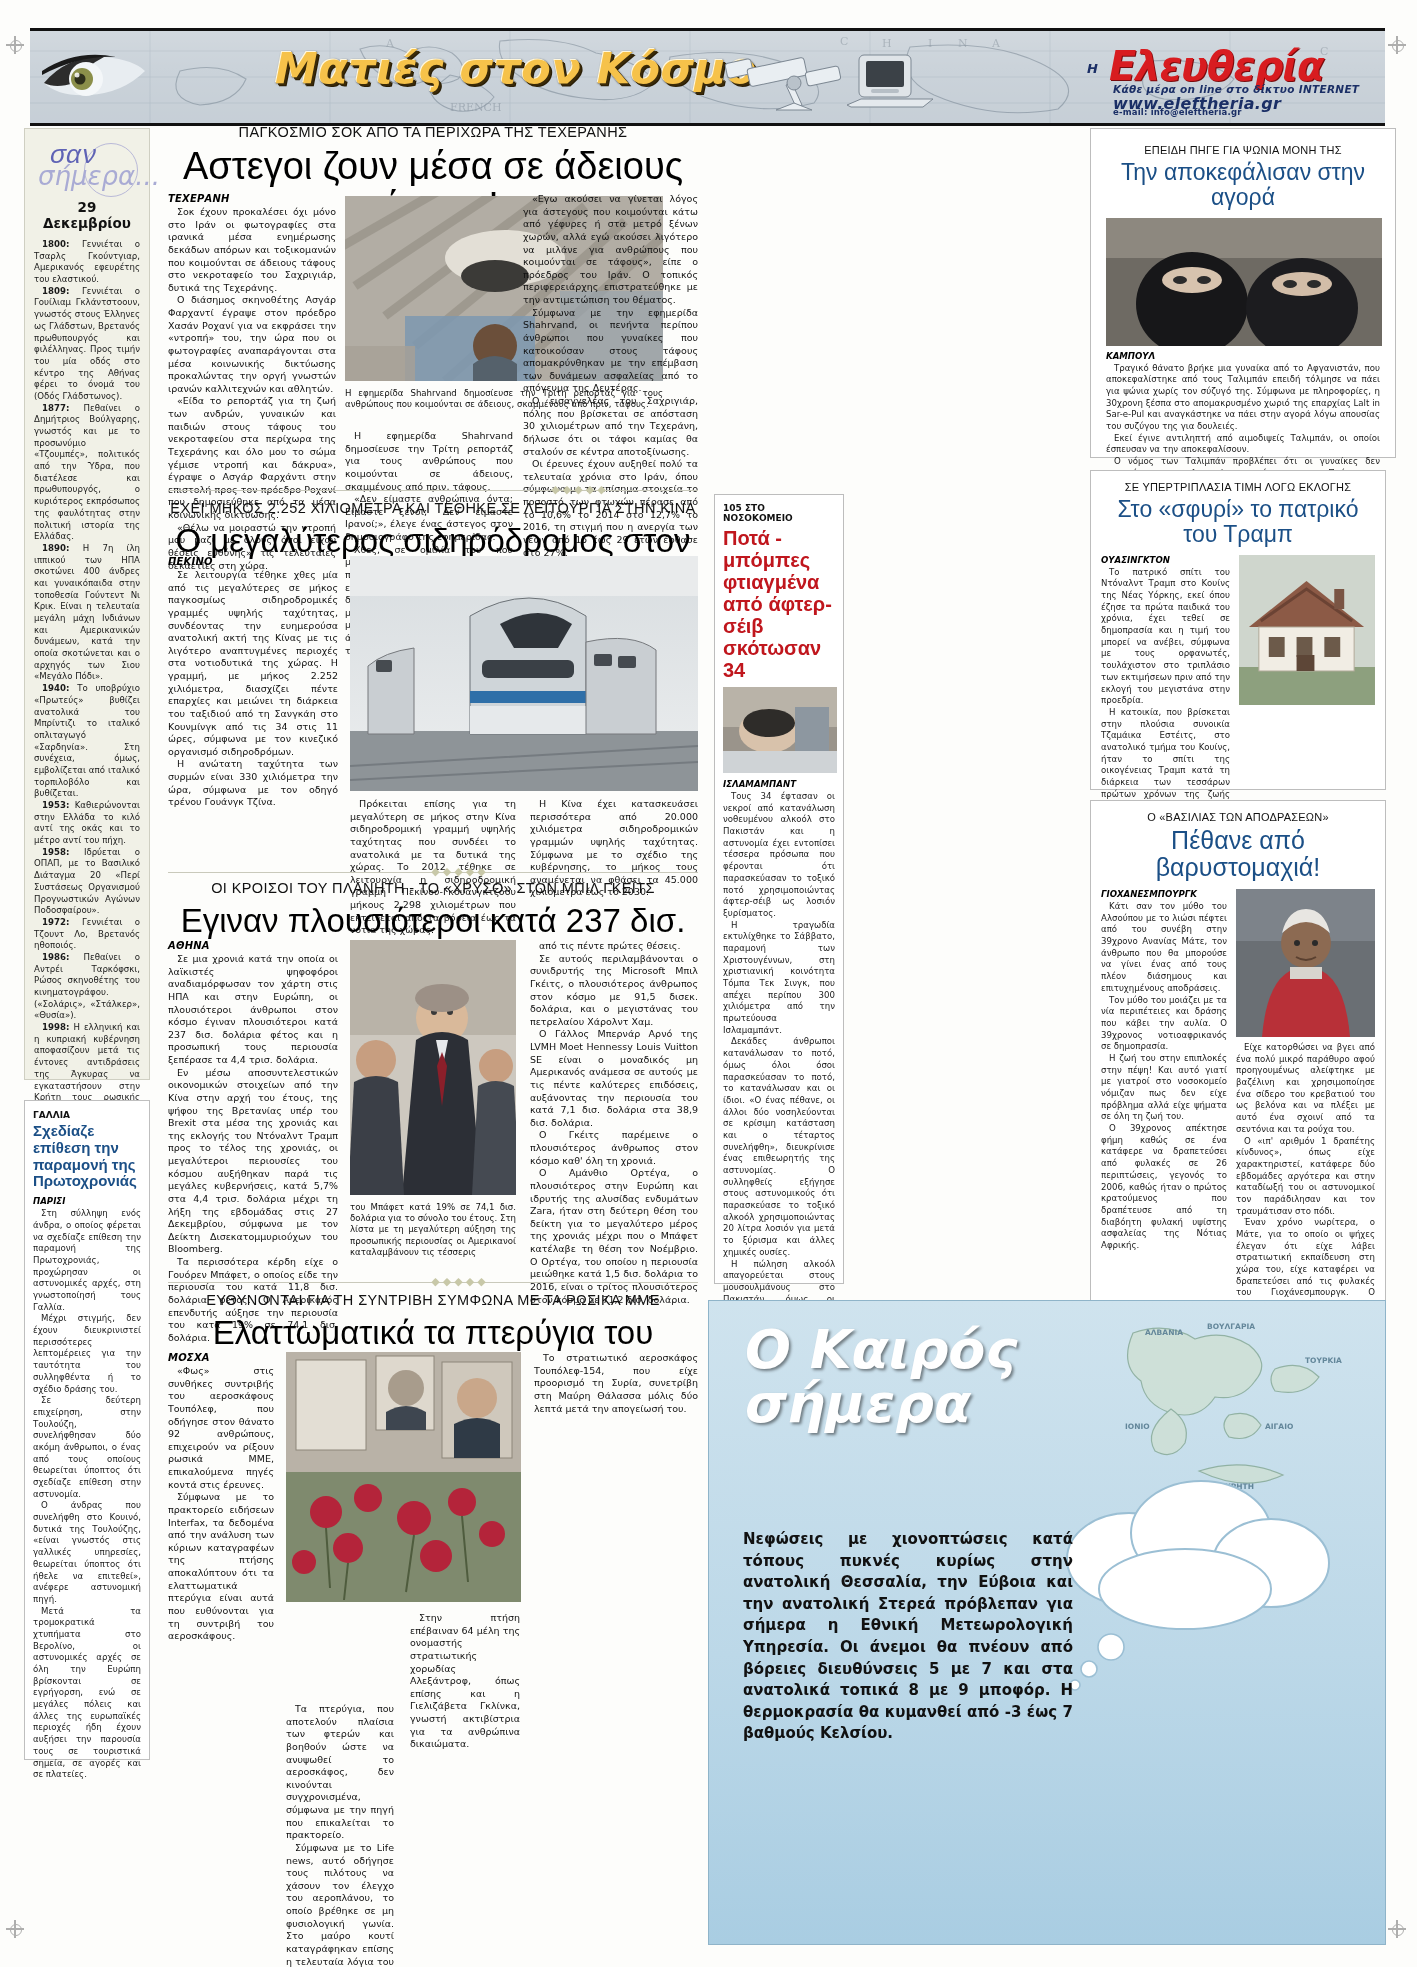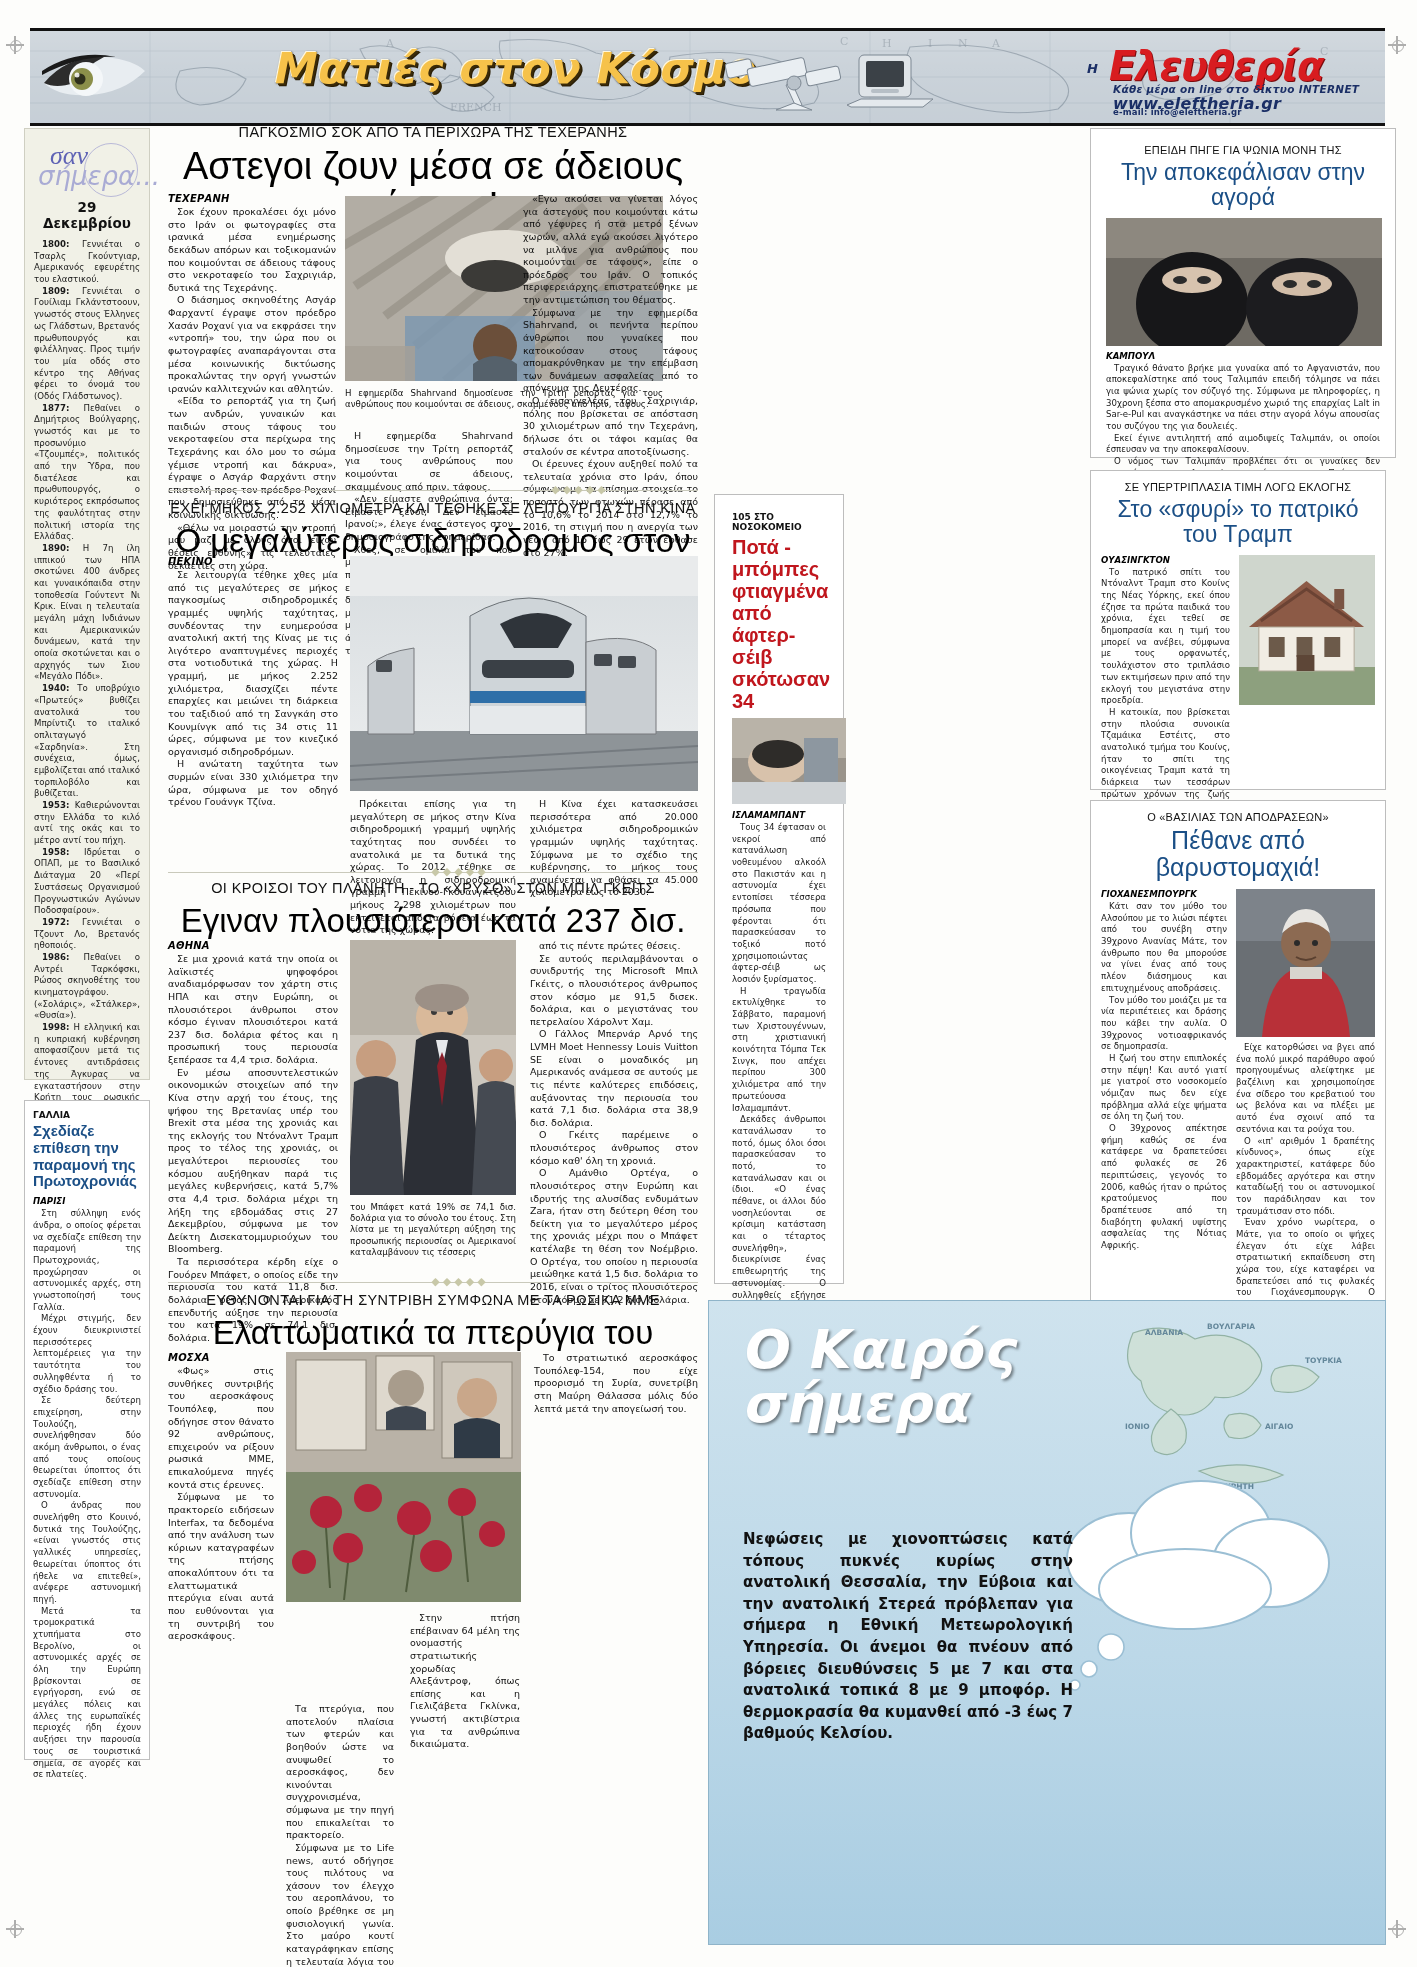--- a/index.html
+++ b/index.html
@@ -73,21 +73,21 @@
   }
   .col p{margin:0 0 0 0;text-indent:9px;}
 
   
   .sansim{
     position:absolute;left:24px;top:128px;width:126px;height:952px;
     background:#f1f1e7;border:1px solid #cfcfc2;box-sizing:border-box;padding:10px 9px;
   }
   .sansim-logo{position:relative;height:58px;}
   .ss-circle{position:absolute;right:2px;top:4px;width:52px;height:52px;border:1.4px solid #b9b9d8;border-radius:50%;}
-  .ss-san{position:absolute;left:16px;top:2px;font-size:26px;font-style:italic;color:#5f63b5;font-family:Liberation Serif, serif;}
+  .ss-san{position:absolute;left:16px;top:2px;font-size:26px;font-style:italic;color:#5f63b5;font-family:Liberation Mono, monospace;}
   .ss-simera{position:absolute;left:4px;top:22px;font-size:26px;font-style:italic;color:#a9abd4;font-family:"DejaVu Sans",sans-serif;}
   .ss-date{text-align:center;font-size:13.5px;font-weight:700;color:#111;margin:2px 0 8px;}
   .ss-body{font-size:8.6px;line-height:1.36;text-align:justify;color:#1a1a1a;}
   .ss-body p{margin:0;text-indent:8px;}
   .ss-body b{font-weight:700;}
 
   
   .francebox{
     position:absolute;left:24px;top:1100px;width:126px;height:660px;
     background:#fff;border:1px solid #bfbfbf;box-sizing:border-box;padding:9px 8px;
@@ -445,21 +445,21 @@
       <p>Τα πτερύγια, που αποτελούν πλαίσια των φτερών και βοηθούν ώστε να ανυψωθεί το αεροσκάφος, δεν κινούνται συγχρονισμένα, σύμφωνα με την πηγή που επικαλείται το πρακτορείο.</p>
       <p>Σύμφωνα με το Life news, αυτό οδήγησε τους πιλότους να χάσουν τον έλεγχο του αεροπλάνου, το οποίο βρέθηκε σε μη φυσιολογική γωνία. Στο μαύρο κουτί καταγράφηκαν επίσης η τελευταία λόγια του πιλότου, που ακούγεται να φωνάζει: «τα πτερύγια, γαμώτο!».</p>
     </div>
   <div class="col" id="tp-c3" style="position:absolute;left:410px;top:1612px;width:110px;">
       <p>Στην πτήση επέβαιναν 64 μέλη της ονομαστής στρατιωτικής χορωδίας Αλεξάντροφ, όπως επίσης και η Γιελιζάβετα Γκλίνκα, γνωστή ακτιβίστρια για τα ανθρώπινα δικαιώματα.</p>
     </div>
   <div class="col" id="tp-c4" style="position:absolute;left:534px;top:1352px;width:164px;">
       <p>Το στρατιωτικό αεροσκάφος Τουπόλεφ-154, που είχε προορισμό τη Συρία, συνετρίβη στη Μαύρη Θάλασσα μόλις δύο λεπτά μετά την απογείωσή του.</p>
     </div>
 
-  <div class="boxed" style="position:absolute;left:714px;top:494px;width:130px;height:790px;padding:17px;">
+  <div class="boxed" style="position:absolute;left:714px;top:494px;width:130px;height:790px;padding:8px;">
     <div class="h-105">105 ΣΤΟ ΝΟΣΟΚΟΜΕΙΟ</div>
     <div class="h-red" style="margin:4px 0 6px;">Ποτά - μπόμπες φτιαγμένα από άφτερ-σέιβ σκότωσαν 34</div>
     <div class="photo" style="width:114px;height:86px;margin-bottom:6px;">
       <svg viewBox="0 0 114 86" preserveAspectRatio="none" style="width:100%;height:100%;display:block;">
         <rect width="114" height="86" fill="#9a948b"></rect>
         <rect y="0" width="114" height="40" fill="#b9b3a8"></rect>
         <ellipse cx="46" cy="44" rx="30" ry="22" fill="#d8c2ab"></ellipse>
         <ellipse cx="46" cy="36" rx="26" ry="14" fill="#2e2c29"></ellipse>
         <rect x="0" y="64" width="114" height="22" fill="#cfd3d6"></rect>
         <rect x="72" y="20" width="34" height="44" fill="#8d97a0"></rect>

